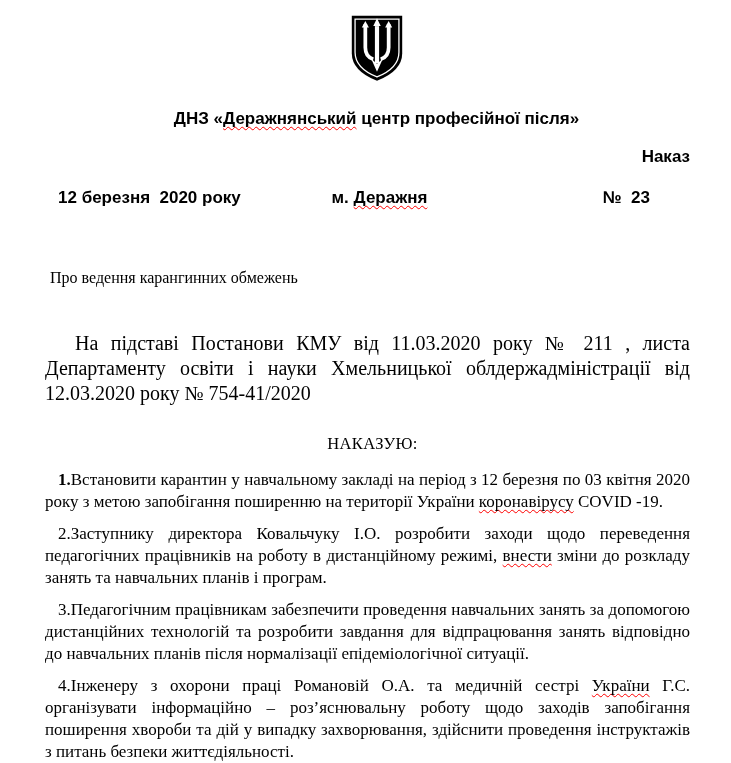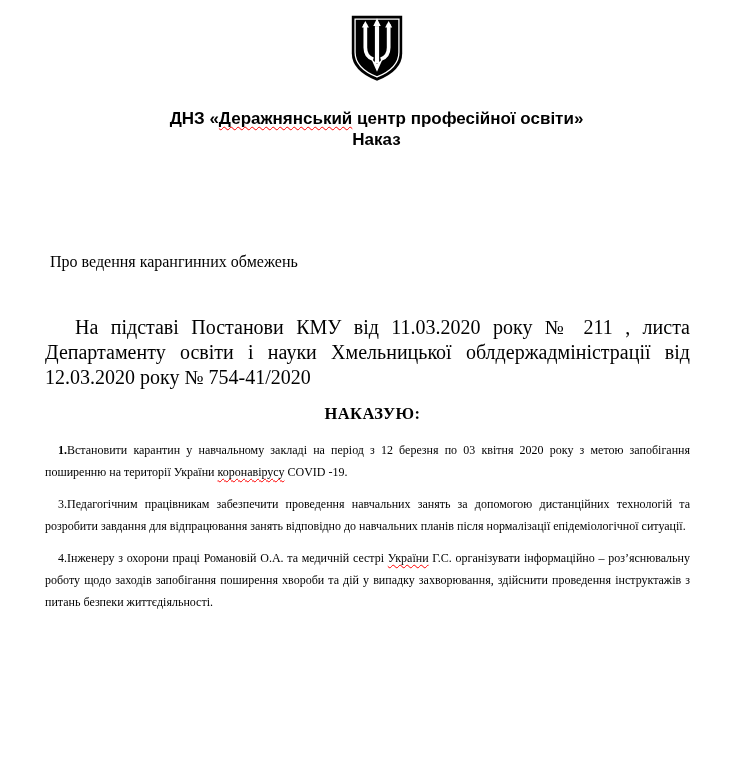--- a/index.html
+++ b/index.html
@@ -19,45 +19,45 @@
   
   .emblem-wrap { display:flex; justify-content:center; padding-left:18px; margin-top:2px; }
   .emblem { width:56px; height:73px; display:block; }
   .org-line, .doc-type {
     text-align:center; padding-left:18px;
     font-family:"Liberation Sans", sans-serif;
     font-weight:bold; font-size:17px; line-height:21px;
     white-space:pre-wrap;
   }
   .org-line { margin-top:23px; }
-  .doc-type { margin-top:0; }
+  .doc-type { margin-top:17px;text-align:right; }
   .meta-row {
     display:grid; grid-template-columns:1fr auto 1fr;
     margin-top:20px;
     font-family:"Liberation Sans", sans-serif;
     font-weight:bold; font-size:17px; line-height:21px;
     white-space:pre-wrap;
   }
   .meta-date   { justify-self:start; padding-left:13px; }
   .meta-place  { justify-self:center; transform:translateX(12px); }
   .meta-number { justify-self:end; padding-right:40px; }
   
   .subject { margin-top:18px; font-size:16px; padding-left:5px; white-space:pre-wrap; }
-  .subject .line { line-height:31px;margin-top:42px; }
+  .subject .line { line-height:31px; }
   .basis {
     margin-top:2px; font-size:20px; line-height:25px;
     text-align:justify; text-indent:30px;
   }
   .order-heading {
-    margin-top:14px; text-align:center; padding-left:10px;
-    font-weight:bold; font-size:16.5px; line-height:20px; letter-spacing:0.4px;
+    margin-top:28px; text-align:center; padding-left:10px;
+    font-weight:normal; font-size:16.5px; line-height:20px; letter-spacing:0.4px;
   }
   .order-items { margin-top:15px; }
   .order-item {
-    font-size:12px; line-height:22px;
+    font-size:17px; line-height:22px;
     text-align:justify; text-indent:13px;
     margin-bottom:10px;
   }
   .order-item.first .num { font-weight:bold; }
   
   .sq {
     text-decoration-line:underline;
     text-decoration-style:wavy;
     text-decoration-color:#ff0000;
     text-decoration-thickness:1px;
@@ -79,33 +79,39 @@
         <path d="M42.5 11 V36 Q42.5 46 34 48.5" stroke-width="4"></path>
         <path d="M30 13 V53" stroke-width="4.5"></path>
       </g>
       <path d="M30 4.5 L26 13 L34 13 Z" fill="#ffffff"></path>
       <path d="M17.5 7.5 L13.7 14.5 L21.3 14.5 Z" fill="#ffffff"></path>
       <path d="M42.5 7.5 L38.7 14.5 L46.3 14.5 Z" fill="#ffffff"></path>
       <path d="M23.5 47.5 L30 62 L36.5 47.5 L30 53.5 Z" fill="#ffffff"></path>
     </svg>
   </div>
 
-  <div class="org-line"><span>ДНЗ «</span><span class="sq">Деражнянський</span><span> центр професійної освіти»</span></div>
+  <div class="org-line"><span>ДНЗ «</span><span class="sq">Деражнянський</span><span> центр професійної після»</span></div>
 
   <div class="doc-type">Наказ</div>
 
+  <div class="meta-row">
+    <span class="meta-date">12 березня  2020 року</span>
+    <span class="meta-place"><span>м. </span><span class="sq">Деражня</span></span>
+    <span class="meta-number">№  23</span>
+  </div>
 
   <div class="subject">
     <div class="line">Про ведення карангинних обмежень</div>
   </div>
 
   <p class="basis">На підставі   Постанови КМУ  від  11.03.2020 року № 211 , листа Департаменту освіти і науки Хмельницької облдержадміністрації від 12.03.2020 року № 754-41/2020</p>
 
   <div class="order-heading">НАКАЗУЮ:</div>
 
   <div class="order-items">
     <p class="order-item first"><span class="num">1.</span><span>Встановити   карантин у навчальному закладі   на період з 12 березня по  03 квітня 2020 року з метою запобігання поширенню на території України </span><span class="sq">коронавірусу</span><span>  COVID -19.</span></p>
+    <p class="order-item"><span class="num">2.</span><span>Заступнику директора Ковальчуку І.О. розробити заходи щодо переведення педагогічних працівників на роботу в дистанційному режимі, </span><span class="sq">внести</span><span> зміни до розкладу занять та навчальних планів і програм.</span></p>
     <p class="order-item"><span class="num">3.</span><span>Педагогічним працівникам забезпечити   проведення навчальних занять за допомогою дистанційних технологій   та розробити завдання для відпрацювання занять відповідно до навчальних планів після нормалізації епідеміологічної ситуації.</span><span class="sq"></span><span></span></p>
     <p class="order-item"><span class="num">4.</span><span>Інженеру з охорони праці Романовій О.А.   та медичній сестрі </span><span class="sq">України</span><span> Г.С. організувати інформаційно – роз’яснювальну роботу щодо заходів запобігання поширення хвороби та дій у випадку захворювання, здійснити проведення інструктажів з питань безпеки життєдіяльності.</span></p>
 
   </div>
 
 </div>
 
 </body></html>

